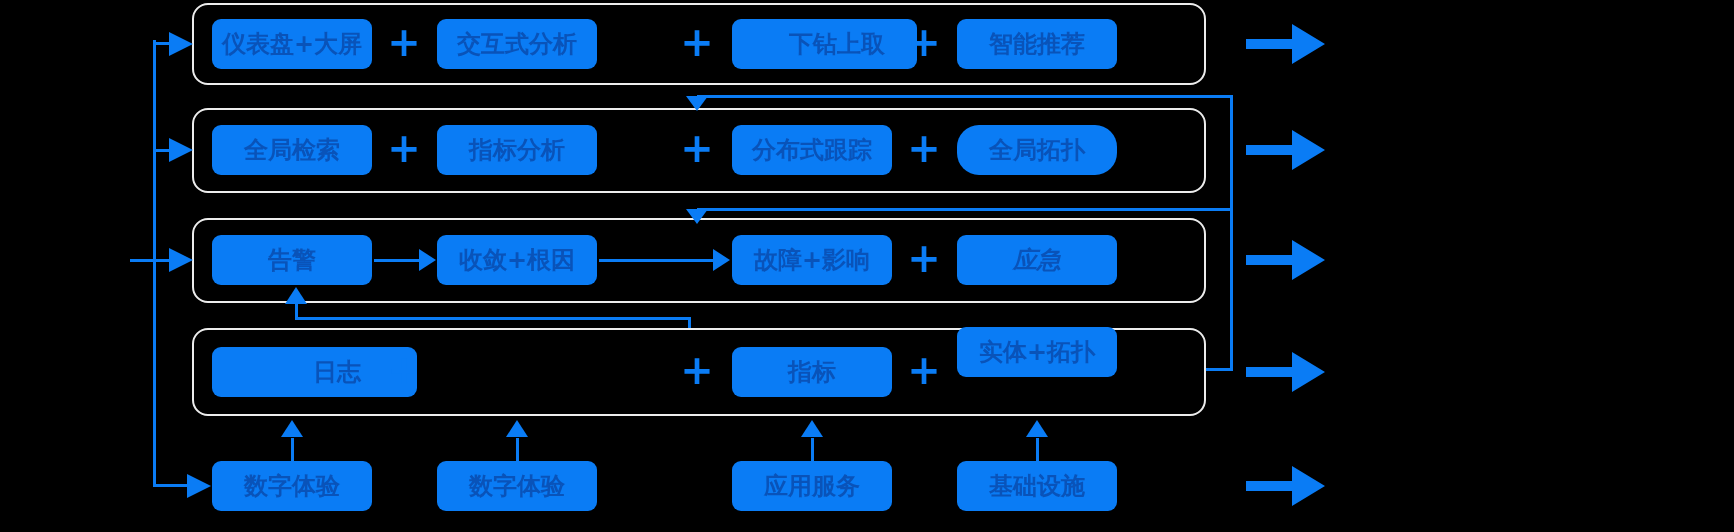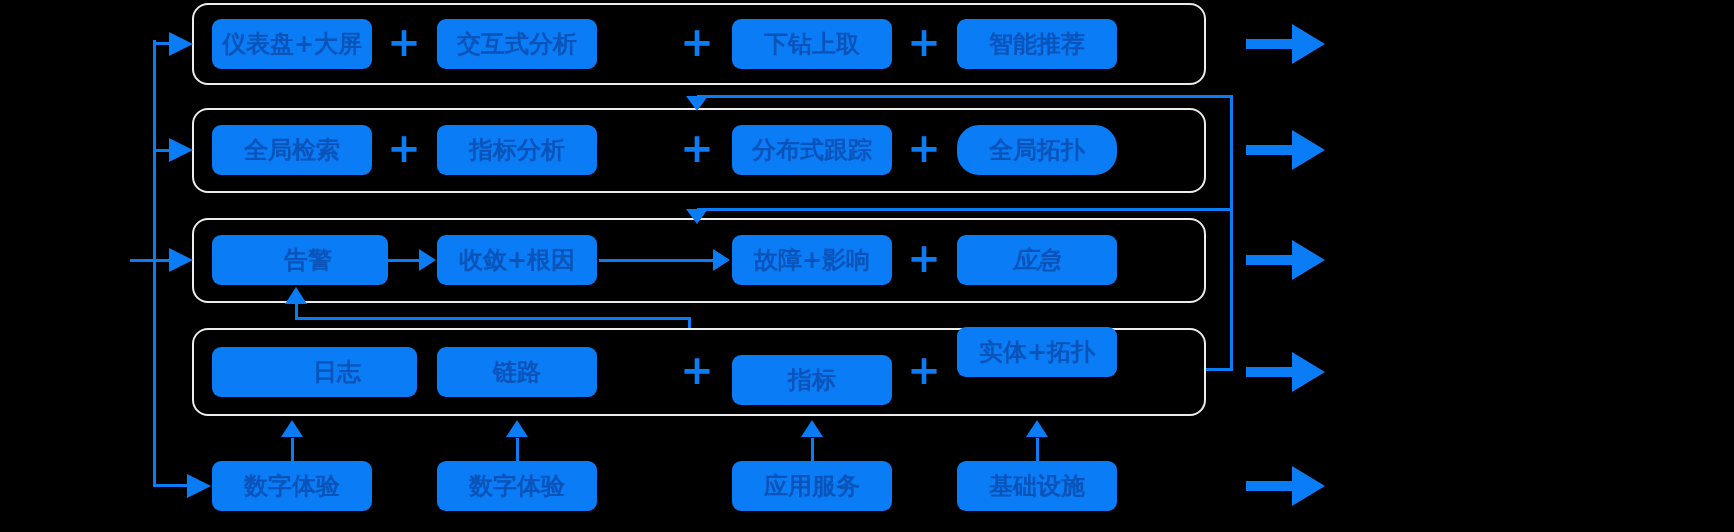--- a/index.html
+++ b/index.html
@@ -38,47 +38,46 @@
 
 <div class="stage">
 
   <div class="frame" style="top:3px;height:82px;"></div>
   <div class="frame" style="top:108px;height:85px;"></div>
   <div class="frame" style="top:218px;height:85px;"></div>
   <div class="frame" style="top:328px;height:88px;"></div>
 
   <div class="box" style="left:212px;top:19px;">仪表盘+大屏</div>
   <div class="box" style="left:437px;top:19px;text-align:right;">交互式分析</div>
-  <div class="box" style="left:732px;top:19px;">下钻上取</div>
+  <div class="box" style="left:732px;top:19px;padding-left:25px;">下钻上取</div>
   <div class="box" style="left:957px;top:19px;">智能推荐</div>
   <div class="plus" style="left:404px;top:44px;">+</div>
   <div class="plus" style="left:697px;top:44px;">+</div>
   <div class="plus" style="left:924px;top:44px;">+</div>
 
   <div class="box" style="left:212px;top:125px;">全局检索</div>
   <div class="box" style="left:437px;top:125px;">指标分析</div>
   <div class="box" style="left:732px;top:125px;">分布式跟踪</div>
   <div class="box" style="left:957px;top:125px;border-radius:22px;">全局拓扑</div>
   <div class="plus" style="left:404px;top:150px;">+</div>
   <div class="plus" style="left:697px;top:150px;">+</div>
   <div class="plus" style="left:924px;top:150px;">+</div>
 
-  <div class="box" style="left:212px;top:235px;padding-left:16px;">告警</div>
+  <div class="box" style="left:212px;top:235px;">告警</div>
   <div class="box" style="left:437px;top:235px;">收敛+根因</div>
   <div class="box" style="left:732px;top:235px;">故障+影响</div>
   <div class="box" style="left:957px;top:235px;font-style:italic;">应急</div>
   <div class="hline" style="left:374px;top:259px;width:46px;"></div>
   <div class="tri-right" style="left:419px;top:249px;"></div>
   <div class="hline" style="left:599px;top:259px;width:115px;"></div>
   <div class="tri-right" style="left:713px;top:249px;"></div>
   <div class="plus" style="left:924px;top:260px;">+</div>
 
   <div class="box" style="left:212px;top:347px;padding-left:45px;">日志</div>
-  <div class="box" style="left:437px;top:347px;">链路</div>
-  <div class="box" style="left:732px;top:347px;margin-top:8px;">指标</div>
+  <div class="box" style="left:732px;top:347px;">指标</div>
   <div class="box" style="left:957px;top:327px;">实体+拓扑</div>
   <div class="plus" style="left:404px;top:372px;">+</div>
   <div class="plus" style="left:697px;top:372px;">+</div>
   <div class="plus" style="left:924px;top:372px;">+</div>
 
   <div class="box" style="left:212px;top:461px;">数字体验</div>
   <div class="box" style="left:437px;top:461px;">数字体验</div>
   <div class="box" style="left:732px;top:461px;">应用服务</div>
   <div class="box" style="left:957px;top:461px;">基础设施</div>
 

